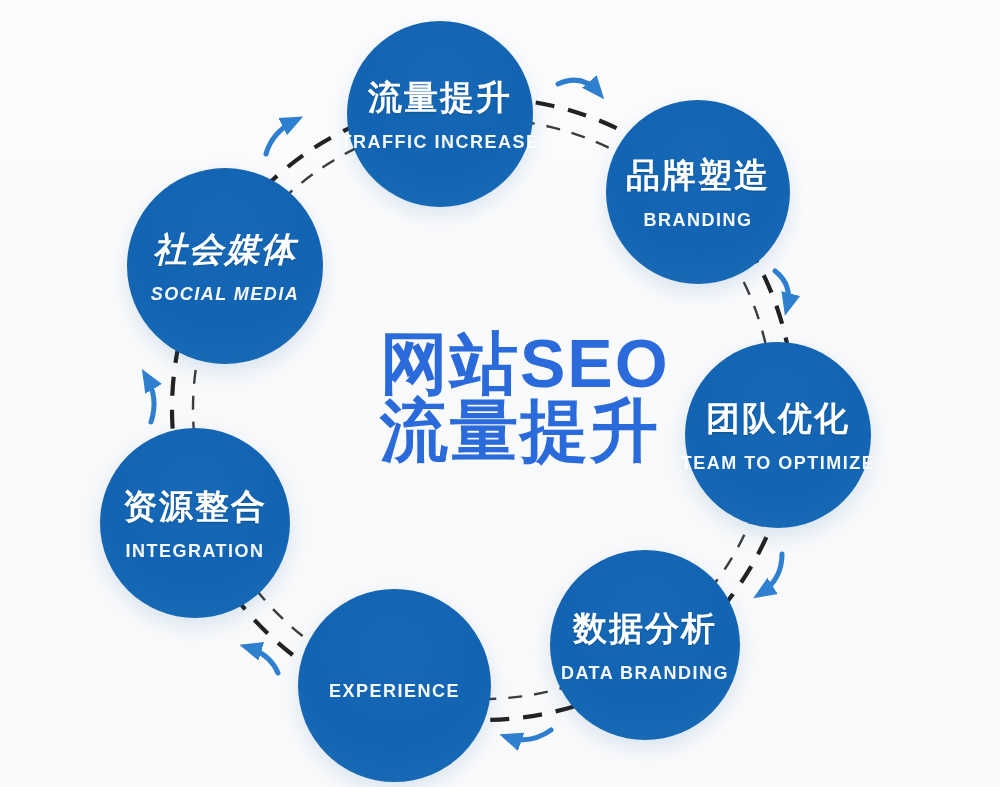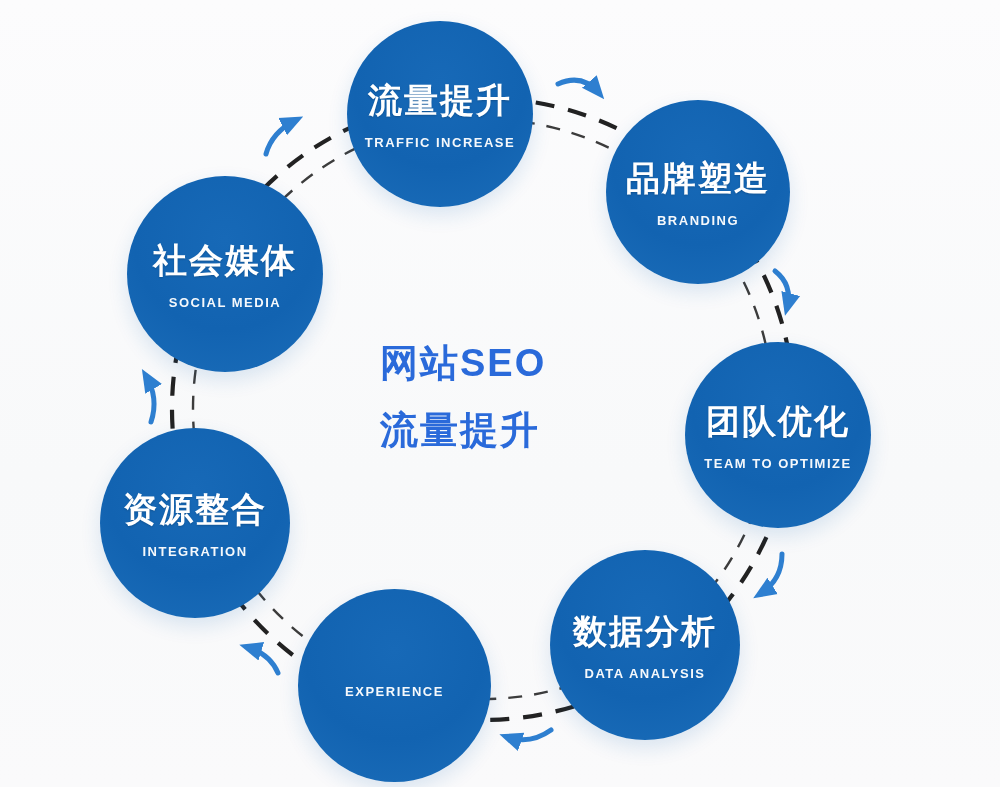--- a/index.html
+++ b/index.html
@@ -36,46 +36,46 @@
   }
   .node .zh {
     font-size: 34px;
     font-weight: 600;
     letter-spacing: 2px;
     text-shadow: 0 1px 2px rgba(0,0,0,0.18);
     white-space: nowrap;
   }
   .node .en {
     margin-top: 11px;
-    font-size: 13px;
+    font-size: 18px;
     font-weight: 700;
     letter-spacing: 1.5px;
     white-space: nowrap;
     opacity: 0.96;
   }
   .center-title {
     position: absolute;
     z-index: 1;
     left: 380px;
     top: 330px;
     color: #2a6ada;
-    font-size: 38px;
+    font-size: 68px;
     line-height: 67px;
     font-weight: 700;
     letter-spacing: 2px;
     white-space: nowrap;
   }
   
   .node-1 { left: 347px; top: 21px;  width: 186px; height: 186px; }
   .node-2 { left: 606px; top: 100px; width: 184px; height: 184px; }
   .node-3 { left: 685px; top: 342px; width: 186px; height: 186px; }
   .node-4 { left: 550px; top: 550px; width: 190px; height: 190px; text-align: center; }
   .node-5 { left: 298px; top: 589px; width: 193px; height: 193px; }
   .node-6 { left: 100px; top: 428px; width: 190px; height: 190px; }
-  .node-7 { left: 127px; top: 176px; width: 196px; height: 196px; }
+  .node-7 { left: 127px; top: 168px; width: 196px; height: 196px; font-style: italic; }
 </style>
 </head>
 <body>
 
 <div class="stage">
 
   <svg class="connector-layer" width="1000" height="787" viewBox="0 0 1000 787">
     <defs>
       <marker id="ah" viewBox="0 0 10 10" refX="6.5" refY="5" markerWidth="4.6" markerHeight="4.6" orient="auto">
         <path d="M0,0.8 L10,5 L0,9.2 z" fill="#2e7fd0"></path>
@@ -104,21 +104,21 @@
     <div class="en">TEAM TO OPTIMIZE</div>
   </div>
 
   <div class="node node-2">
     <div class="zh">品牌塑造</div>
     <div class="en">BRANDING</div>
   </div>
 
   <div class="node node-4">
     <div class="zh">数据分析</div>
-    <div class="en">DATA ANALYSIS</div>
+    <div class="en">DATA BRANDING</div>
   </div>
 
   <div class="node node-5">
     <div class="en">EXPERIENCE</div>
   </div>
 
   <div class="node node-6">
     <div class="zh">资源整合</div>
     <div class="en">INTEGRATION</div>
   </div>

